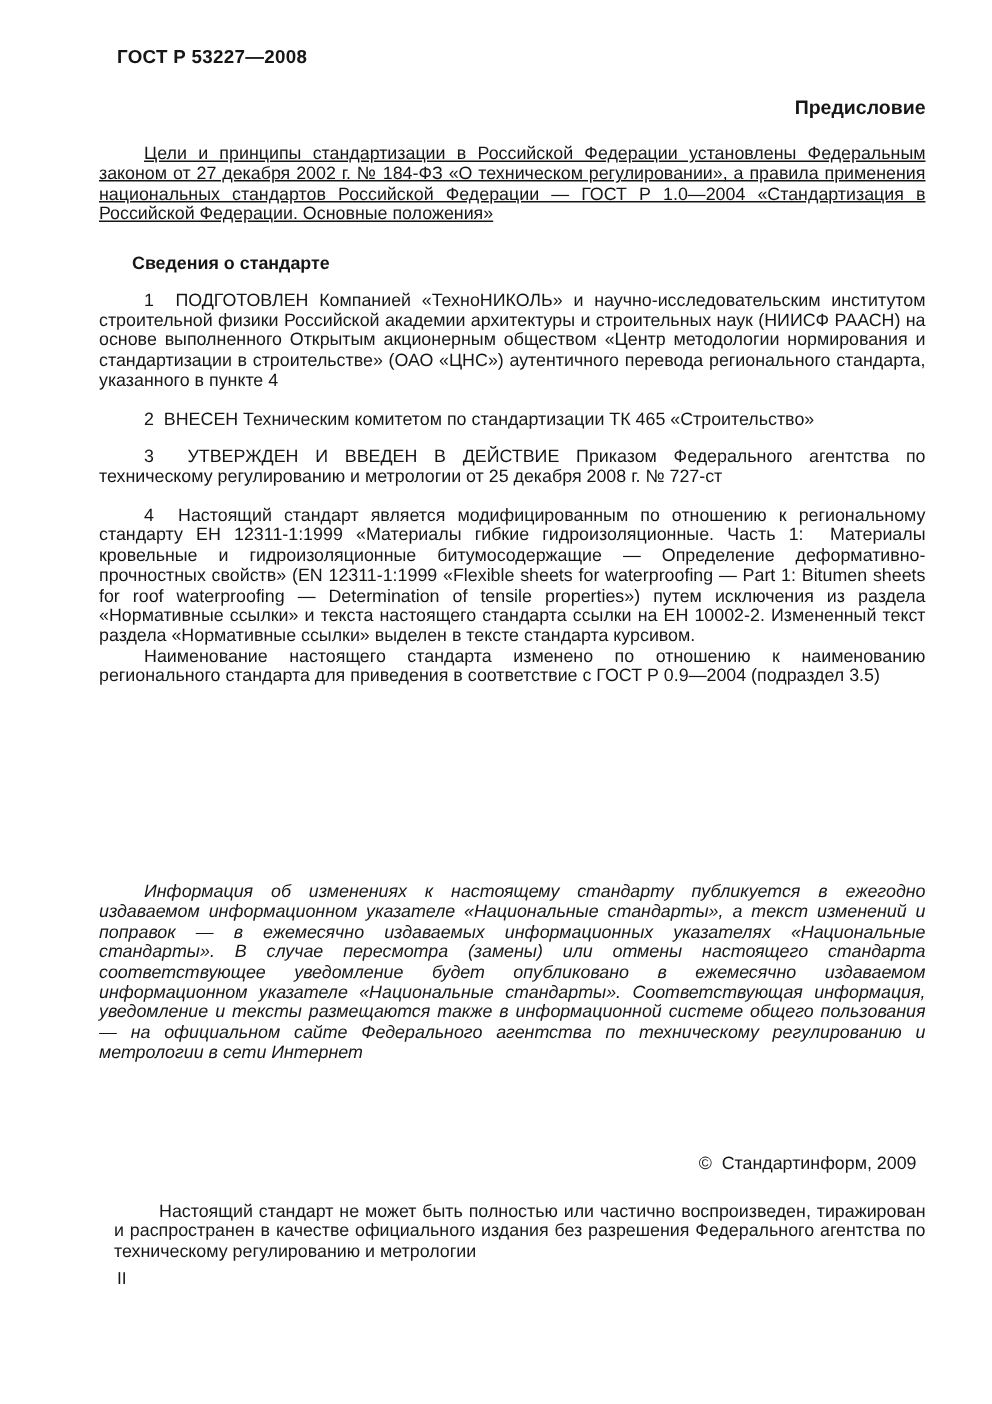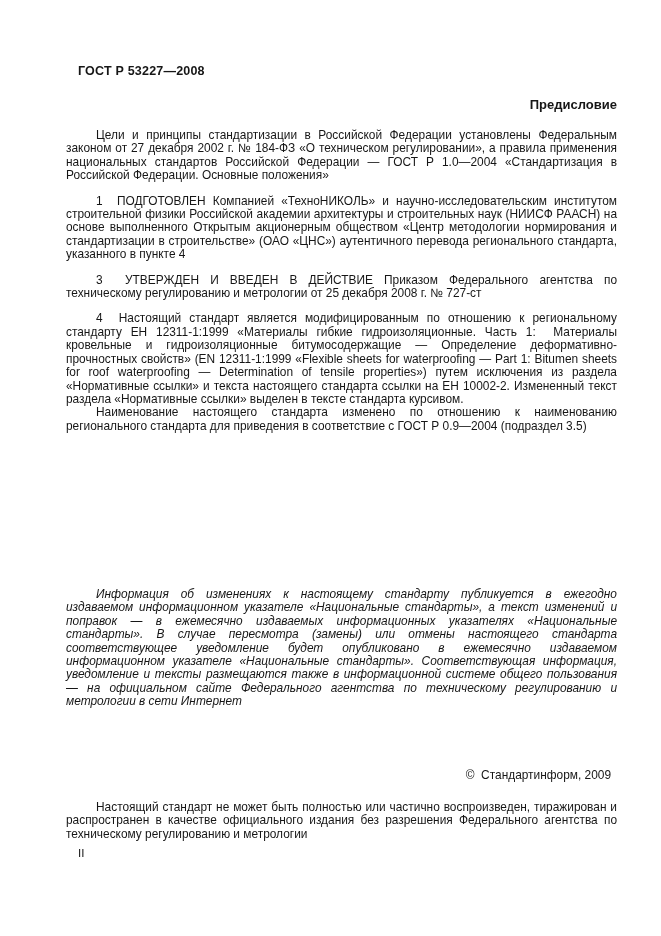--- a/index.html
+++ b/index.html
@@ -6,21 +6,21 @@
     margin: 0;
     padding: 0;
     background: #ffffff;
   }
   .page {
     position: relative;
     width: 661px;
     height: 936px;
     background: #ffffff;
     box-sizing: border-box;
-    padding: 64px 44px 0 66px;
+    padding: 31px 44px 0 66px;
     font-family: "Liberation Sans", sans-serif;
     color: #161616;
     overflow: hidden;
   }
   .doc-header {
     font-size: 12.5px;
     font-weight: bold;
     margin-left: 12px;
     letter-spacing: 0.2px;
   }
@@ -30,21 +30,21 @@
     text-align: right;
     margin: 19px 0 0 0;
   }
   p { margin: 0; }
   .para {
     font-size: 11.9px;
     line-height: 13.4px;
     text-align: justify;
     text-indent: 30px;
   }
-  .intro { margin-top: 17px; }
+  .intro { margin-top: 17px; text-decoration: underline; }
   .section-heading {
     font-size: 11.9px;
     font-weight: bold;
     margin: 18px 0 0 0;
     text-indent: 22px;
   }
   .item { margin-top: 12px; }
   .item-cont { margin-top: 0; }
   .item-last { margin-top: 16px; }
   .notice {
@@ -59,21 +59,21 @@
     position: absolute;
     left: 56px;
     right: 50px;
     top: 769px;
     font-size: 11.9px;
     text-align: right;
     text-indent: 0;
   }
   .restriction {
     position: absolute;
-    left: 66px;
+    left: 76px;
     right: 44px;
     top: 801px;
   }
   .page-number {
     position: absolute;
     left: 78px;
     top: 847px;
     font-size: 11.5px;
     text-align: right;
   }
@@ -82,23 +82,25 @@
 <body>
 
 <div class="page">
 
   <div class="doc-header">ГОСТ Р 53227—2008</div>
 
   <div class="doc-title">Предисловие</div>
 
   <p class="para intro">Цели и принципы стандартизации в Российской Федерации установлены Федеральным законом от 27 декабря 2002 г. № 184-ФЗ «О техническом регулировании», а правила применения национальных стандартов Российской Федерации — ГОСТ Р 1.0—2004 «Стандартизация в Российской Федерации. Основные положения»</p>
 
+  <p class="section-heading">Сведения о стандарте</p>
 
   <p class="para item">1&nbsp; ПОДГОТОВЛЕН Компанией «ТехноНИКОЛЬ» и научно-исследовательским институтом строительной физики Российской академии архитектуры и строительных наук (НИИСФ РААСН) на основе выполненного Открытым акционерным обществом «Центр методологии нормирования и стандартизации в строительстве» (ОАО «ЦНС») аутентичного перевода регионального стандарта, указанного в пункте 4</p>
 
+  <p class="para item">2&nbsp; ВНЕСЕН Техническим комитетом по стандартизации ТК 465 «Строительство»</p>
 
   <p class="para item">3&nbsp; УТВЕРЖДЕН И ВВЕДЕН В ДЕЙСТВИЕ Приказом Федерального агентства по техническому регулированию и метрологии от 25 декабря 2008 г. № 727-ст</p>
 
   <p class="para item">4&nbsp; Настоящий стандарт является модифицированным по отношению к региональному стандарту ЕН 12311-1:1999 «Материалы гибкие гидроизоляционные. Часть 1:&nbsp; Материалы кровельные и гидроизоляционные битумосодержащие — Определение деформативно-прочностных свойств» (EN 12311-1:1999 «Flexible sheets for waterproofing — Part 1: Bitumen sheets for roof waterproofing — Determination of tensile properties») путем исключения из раздела «Нормативные ссылки» и текста настоящего стандарта ссылки на ЕН 10002-2. Измененный текст раздела «Нормативные ссылки» выделен в тексте стандарта курсивом.</p>
 
   <p class="para item-cont">Наименование настоящего стандарта изменено по отношению к наименованию регионального стандарта для приведения в соответствие с ГОСТ Р 0.9—2004 (подраздел 3.5)</p>
 
 
   <p class="para notice">Информация об изменениях к настоящему стандарту публикуется в ежегодно издаваемом информационном указателе «Национальные стандарты», а текст изменений и поправок — в ежемесячно издаваемых информационных указателях «Национальные стандарты». В случае пересмотра (замены) или отмены настоящего стандарта соответствующее уведомление будет опубликовано в ежемесячно издаваемом информационном указателе «Национальные стандарты». Соответствующая информация, уведомление и тексты размещаются также в информационной системе общего пользования — на официальном сайте Федерального агентства по техническому регулированию и метрологии в сети Интернет</p>
 

